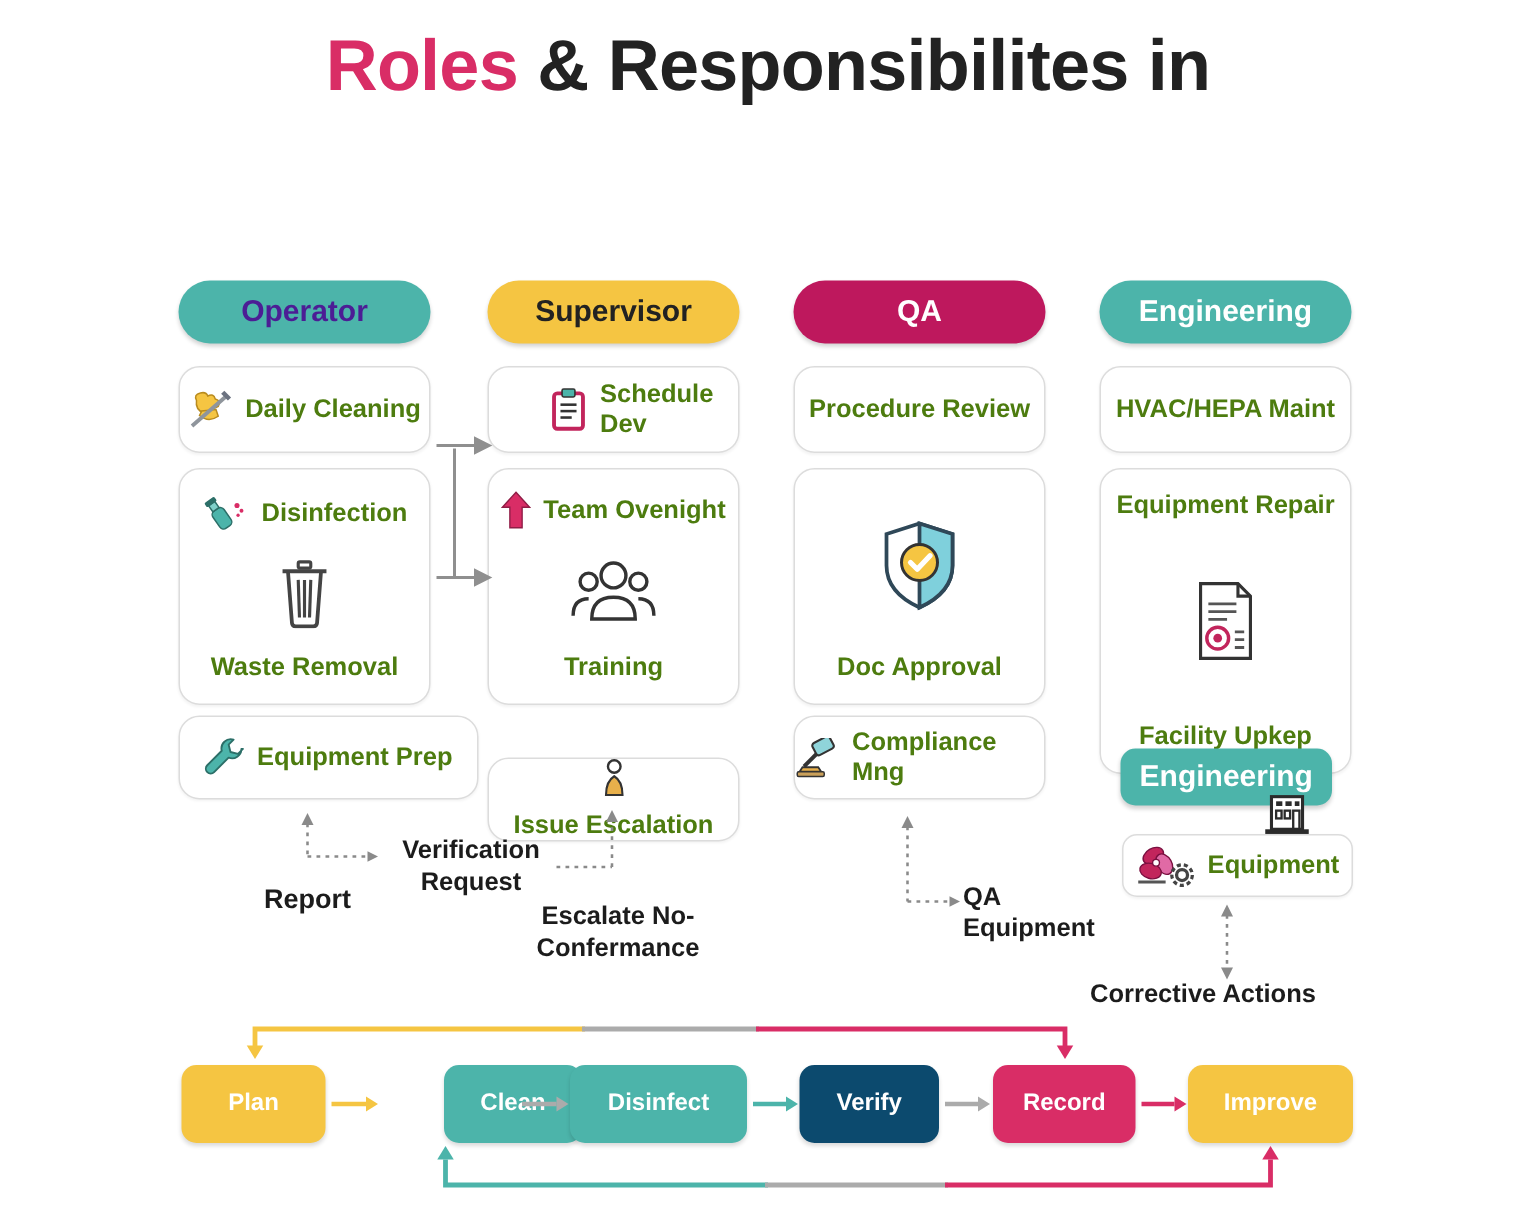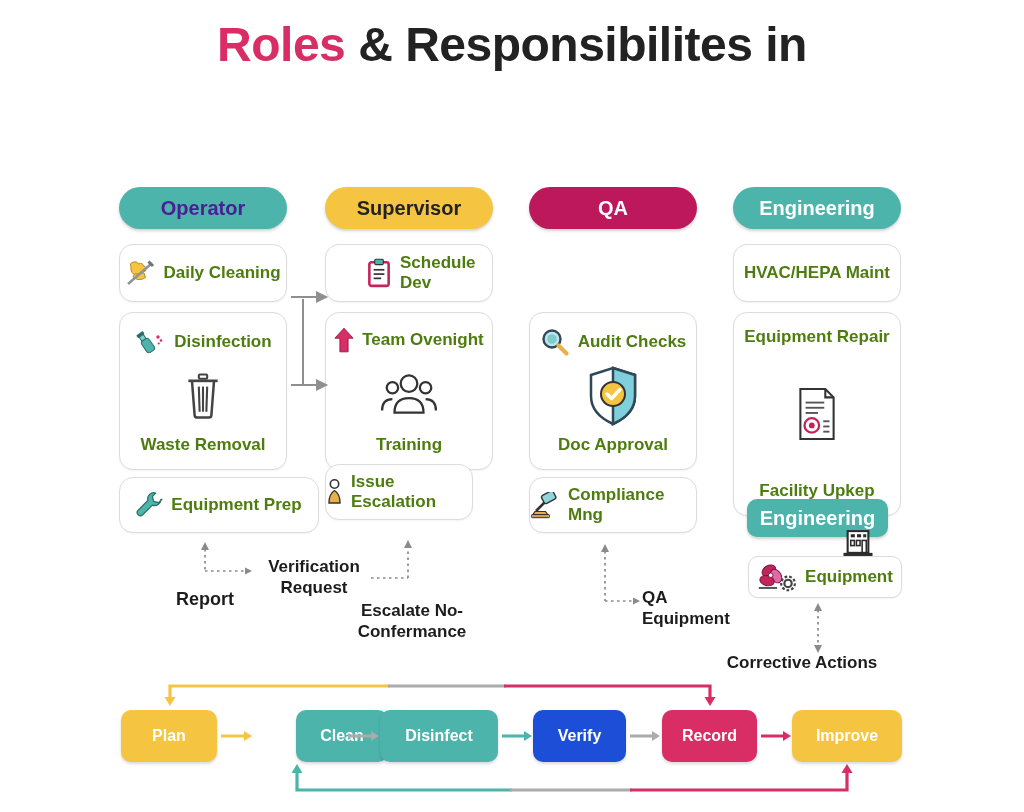--- a/index.html
+++ b/index.html
@@ -122,42 +122,35 @@
           <circle cx="44" cy="16" r="5.5"></circle>
           <path d="M54 38 Q54 27 44 27"></path>
           <circle cx="28" cy="12" r="8" fill="#fff"></circle>
           <path d="M14 40 Q14 26 28 26 Q42 26 42 40 Z" fill="#fff"></path>
         </svg>
       </span>
     </div>
     <div class="card-bottom">Training</div>
   </div>
 
-  <div class="card" style="left:325px;top:464px;width:148px;height:56px;">
+  <div class="card" style="left:325px;top:505px;width:168px;height:56px;flex-direction:column;">
     <span class="icon">
       <svg width="17" height="26" viewBox="0 0 17 26">
         <circle cx="8.5" cy="5" r="4.2" fill="#fff" stroke="#333" stroke-width="1.6"></circle>
         <path d="M3 24 C3 16 6 13 8.5 11.5 C11 13 14 16 14 24 Z" fill="#E8B04B" stroke="#333" stroke-width="1.4"></path>
       </svg>
     </span>
     <span>Issue Escalation</span>
   </div>
 
+  <div class="card" style="left:529px;top:244px;width:168px;height:58px;">
+    <span>Procedure Review</span>
+  </div>
 
   <div class="card tall" style="left:529px;top:312px;width:168px;height:158px;">
-    <div class="card-top">
-      <span class="icon">
-        <svg width="30" height="30" viewBox="0 0 30 30">
-          <circle cx="12" cy="12" r="8.5" fill="#bfe6ef" stroke="#2f4858" stroke-width="2.4"></circle>
-          <circle cx="12" cy="12" r="4.8" fill="#4CB4AA" opacity="0.55"></circle>
-          <line x1="18.5" y1="18.5" x2="26.5" y2="26.5" stroke="#E8B04B" stroke-width="4.2" stroke-linecap="round"></line>
-        </svg>
-      </span>
-      <span>Audit Checks</span>
-    </div>
     <div class="card-mid">
       <span class="icon">
         <svg width="54" height="60" viewBox="0 0 52 60">
           <path d="M26 2 L48 9 V30 Q48 48 26 58 Q4 48 4 30 V9 Z" fill="#fff" stroke="#2f4858" stroke-width="2.5"></path>
           <path d="M26 2 L48 9 V30 Q48 48 26 58 Z" fill="#7fd0dc" stroke="#2f4858" stroke-width="2.5"></path>
           <circle cx="26" cy="28" r="12" fill="#F5C542" stroke="#333" stroke-width="2"></circle>
           <path d="M20 28 l4.5 4.5 L33 23.5" fill="none" stroke="#fff" stroke-width="3.5" stroke-linecap="round" stroke-linejoin="round"></path>
         </svg>
       </span>
     </div>
@@ -239,21 +232,21 @@
 
   <div class="flow-label" style="left:155px;top:588px;width:100px;font-size:18px;">Report</div>
   <div class="flow-label" style="left:253px;top:556px;width:122px;">Verification Request</div>
   <div class="flow-label" style="left:330px;top:600px;width:164px;">Escalate No-Confermance</div>
   <div class="flow-label" style="left:642px;top:587px;width:104px;text-align:left;">QA Equipment</div>
   <div class="flow-label" style="left:721px;top:652px;width:162px;">Corrective Actions</div>
 
   <div class="step" style="left: 121px; width: 96px; background-color: rgb(245, 197, 66);">Plan</div>
   <div class="step" style="left: 252px; width: 92px; background-color: rgb(76, 180, 170); margin-left: 44px;">Clean</div>
   <div class="step" style="left: 380px; width: 118px; background-color: rgb(76, 180, 170);">Disinfect</div>
-  <div class="step" style="left: 533px; width: 93px; background-color: #1d4ed8;">Verify</div>
+  <div class="step" style="left: 533px; width: 93px; background-color: #0c4a6e;">Verify</div>
   <div class="step" style="left: 662px; width: 95px; background-color: rgb(217, 45, 102);">Record</div>
   <div class="step" style="left: 792px; width: 110px; background-color: rgb(245, 197, 66);">Improve</div>
 
   <svg class="connectors" width="1024" height="812" viewBox="0 0 1024 812">
 
     <g stroke="#8f8f8f" stroke-width="2" fill="#8f8f8f">
       <line x1="291" y1="297" x2="317" y2="297"></line>
         <polygon points="317,292.5 317,301.5 326,297"></polygon>
       <line x1="303" y1="299" x2="303" y2="384" fill="none"></line>
       <line x1="291" y1="385" x2="317" y2="385"></line>

